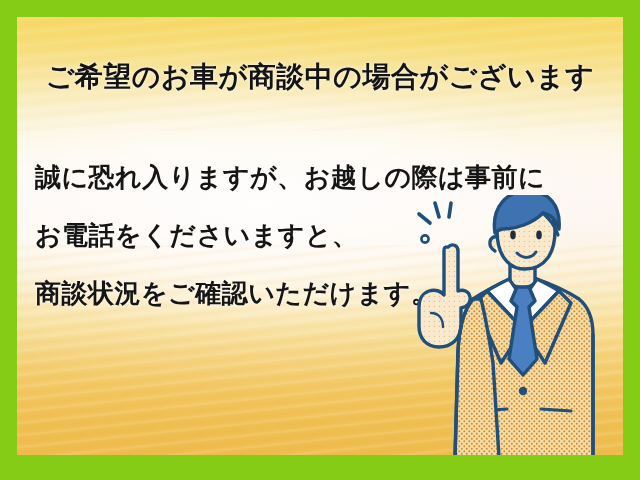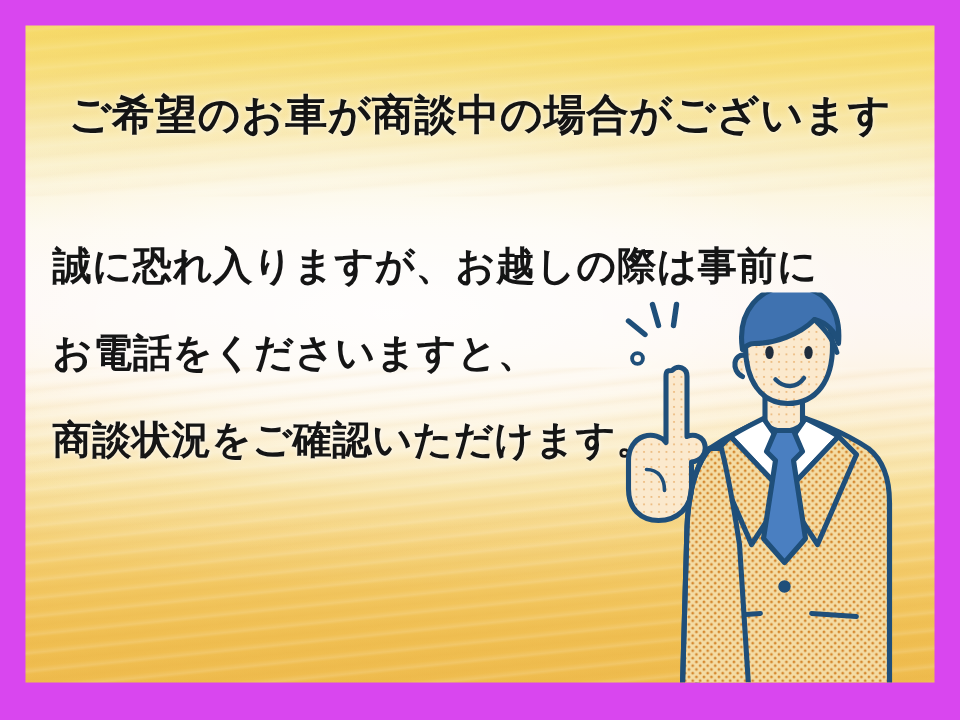--- a/index.html
+++ b/index.html
@@ -11,21 +11,21 @@
     width: 640px;
     height: 480px;
     overflow: hidden;
     font-family: "DejaVu Sans", "Liberation Sans", sans-serif;
   }
 
   #stage {
     position: relative;
     width: 640px;
     height: 480px;
-    background: #d946ef;
+    background: #84cc16;
   }
 
   
   #panel {
     position: absolute;
     left: 17px;
     top: 17px;
     width: 606px;
     height: 438px;
     overflow: hidden;

